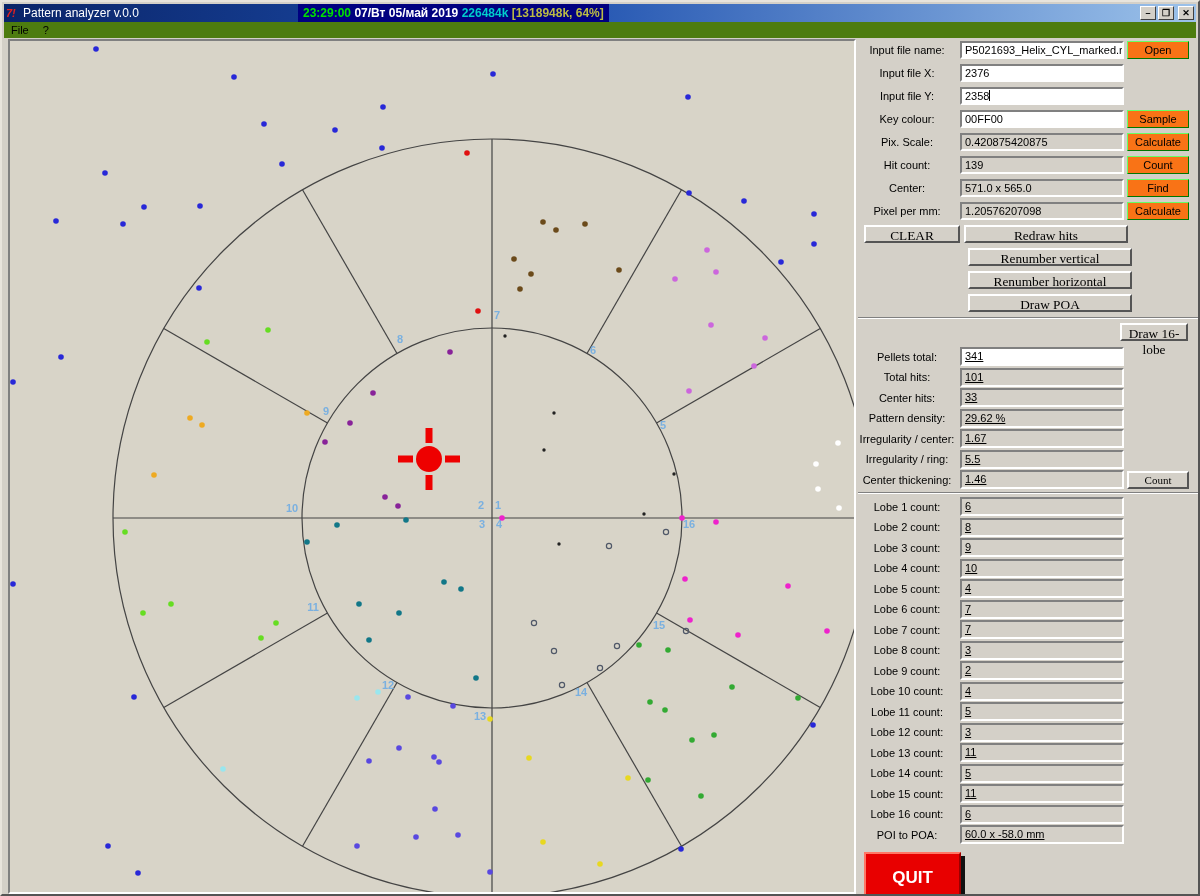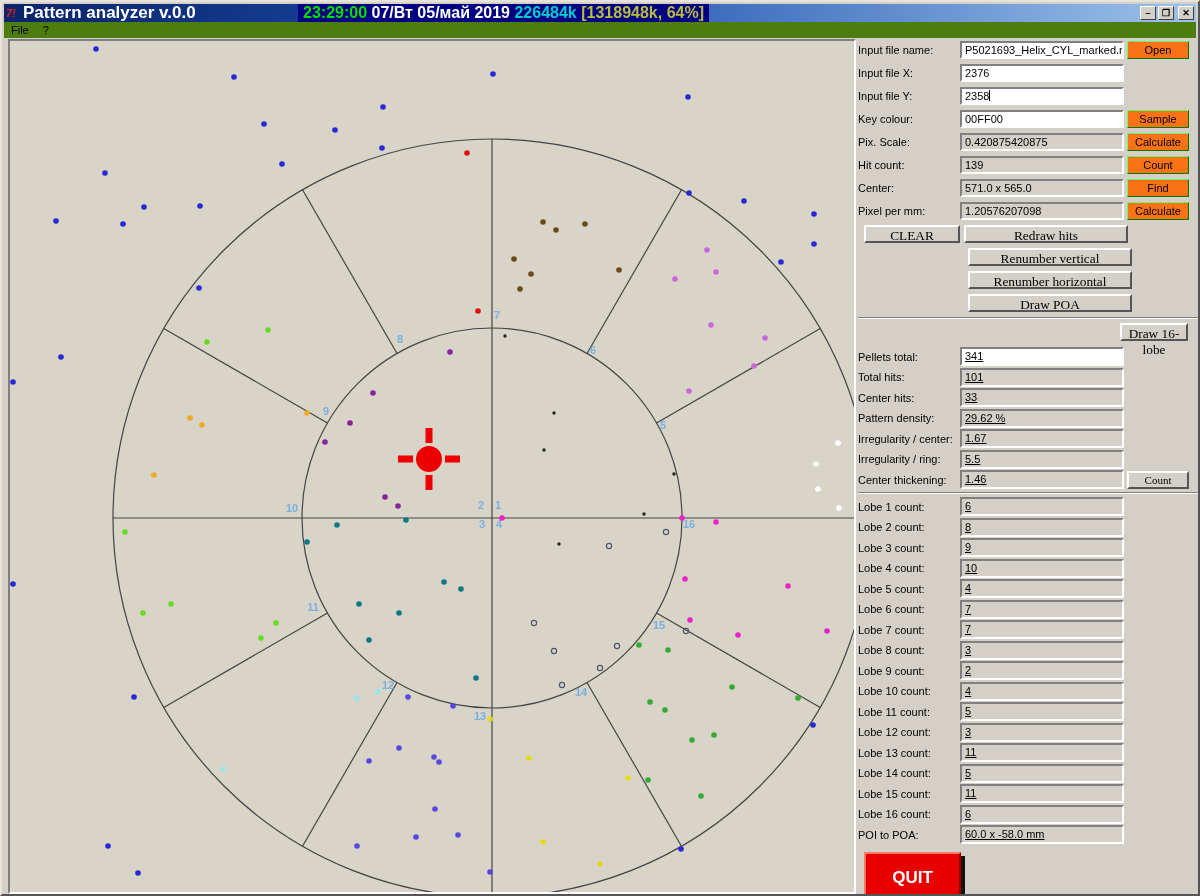--- a/index.html
+++ b/index.html
@@ -5,37 +5,37 @@
   html,body{margin:0;padding:0;background:#3a6ea5;}
   *{box-sizing:border-box;}
   .win{position:relative;width:1200px;height:896px;background:#d4d0c8;
        border:2px solid;border-color:#e8e4dc #555 #555 #e8e4dc;
        font-family:"Liberation Sans",sans-serif;font-size:11px;color:#000;overflow:hidden;}
   .titlebar{position:absolute;left:2px;top:2px;right:2px;height:18px;
        background:linear-gradient(to right,#0a2468 0%,#1d4fae 45%,#9cc2ea 100%);
        display:flex;align-items:center;padding:0 2px;}
   .app-icon{width:14px;height:13px;color:#e02020;font-weight:bold;font-style:italic;
        font-size:11px;line-height:13px;margin-right:3px;}
-  .title-text{color:#fff;font-weight:bold;font-size:17px;}
+  .title-text{color:#fff;font-weight:normal;font-size:12px;}
   .clock{position:absolute;left:294px;top:0;height:18px;background:#000080;
-       display:flex;align-items:center;padding:0 5px;font-weight:bold;font-size:16px;white-space:pre;}
+       display:flex;align-items:center;padding:0 5px;font-weight:bold;font-size:12px;white-space:pre;}
   .clock .t{color:#00e000;} .clock .d{color:#fff;} .clock .m{color:#00cccc;} .clock .m2{color:#bbbb44;}
   .winbtns{margin-left:auto;display:flex;gap:2px;}
   .wbtn{width:16px;height:14px;background:#d4d0c8;border:1px solid;
        border-color:#fff #404040 #404040 #fff;font-size:9px;line-height:11px;
        text-align:center;font-weight:bold;padding:0;}
   .menubar{position:absolute;left:2px;top:20px;right:2px;height:16px;background:#4d7c0f;
        display:flex;align-items:center;}
   .menu-item{padding:1px 7px;}
   .plot{position:absolute;left:6px;top:37px;width:848px;height:855px;
        border:2px solid;border-color:#808080 #fff #fff #808080;background:#d8d4c8;}
   .plot svg{display:block;}
   .panel{position:absolute;left:856px;top:36px;width:340px;bottom:2px;padding-top:3px;}
   .row{display:flex;align-items:center;height:18px;margin-bottom:5px;}
-  .row .lbl{width:102px;text-align:left;padding-right:4px;white-space:nowrap;}
+  .row .lbl{width:102px;text-align:center;padding-right:4px;white-space:nowrap;}
   .row .val{width:164px;height:18px;border:2px solid;border-color:#808080 #fff #fff #808080;
        padding:1px 3px;line-height:12px;overflow:hidden;white-space:nowrap;}
   .val.white{background:#fff;} .val.ro{background:#d4d0c8;}
   .row .btn{width:62px;height:18px;margin-left:3px;font-size:11px;padding:0;}
   .gbtn{background:#f97316;border:1px solid;border-color:#66ff66 #007700 #007700 #66ff66;color:#000;}
   .wbtn2,.graybtn{background:#d4d0c8;border:2px solid;border-color:#fff #555 #555 #fff;color:#000;font-family:Liberation Serif, serif;}
   .sec-stats .row,.sec-lobes .row{height:17px;margin-bottom:3.5px;}
   .sec-stats .row .val,.sec-lobes .row .val{height:19px;text-decoration:underline;}
   .btnrow{display:flex;align-items:center;height:18px;margin-bottom:5px;}
   .btnrow .b-left{width:96px;height:18px;margin-left:6px;}

